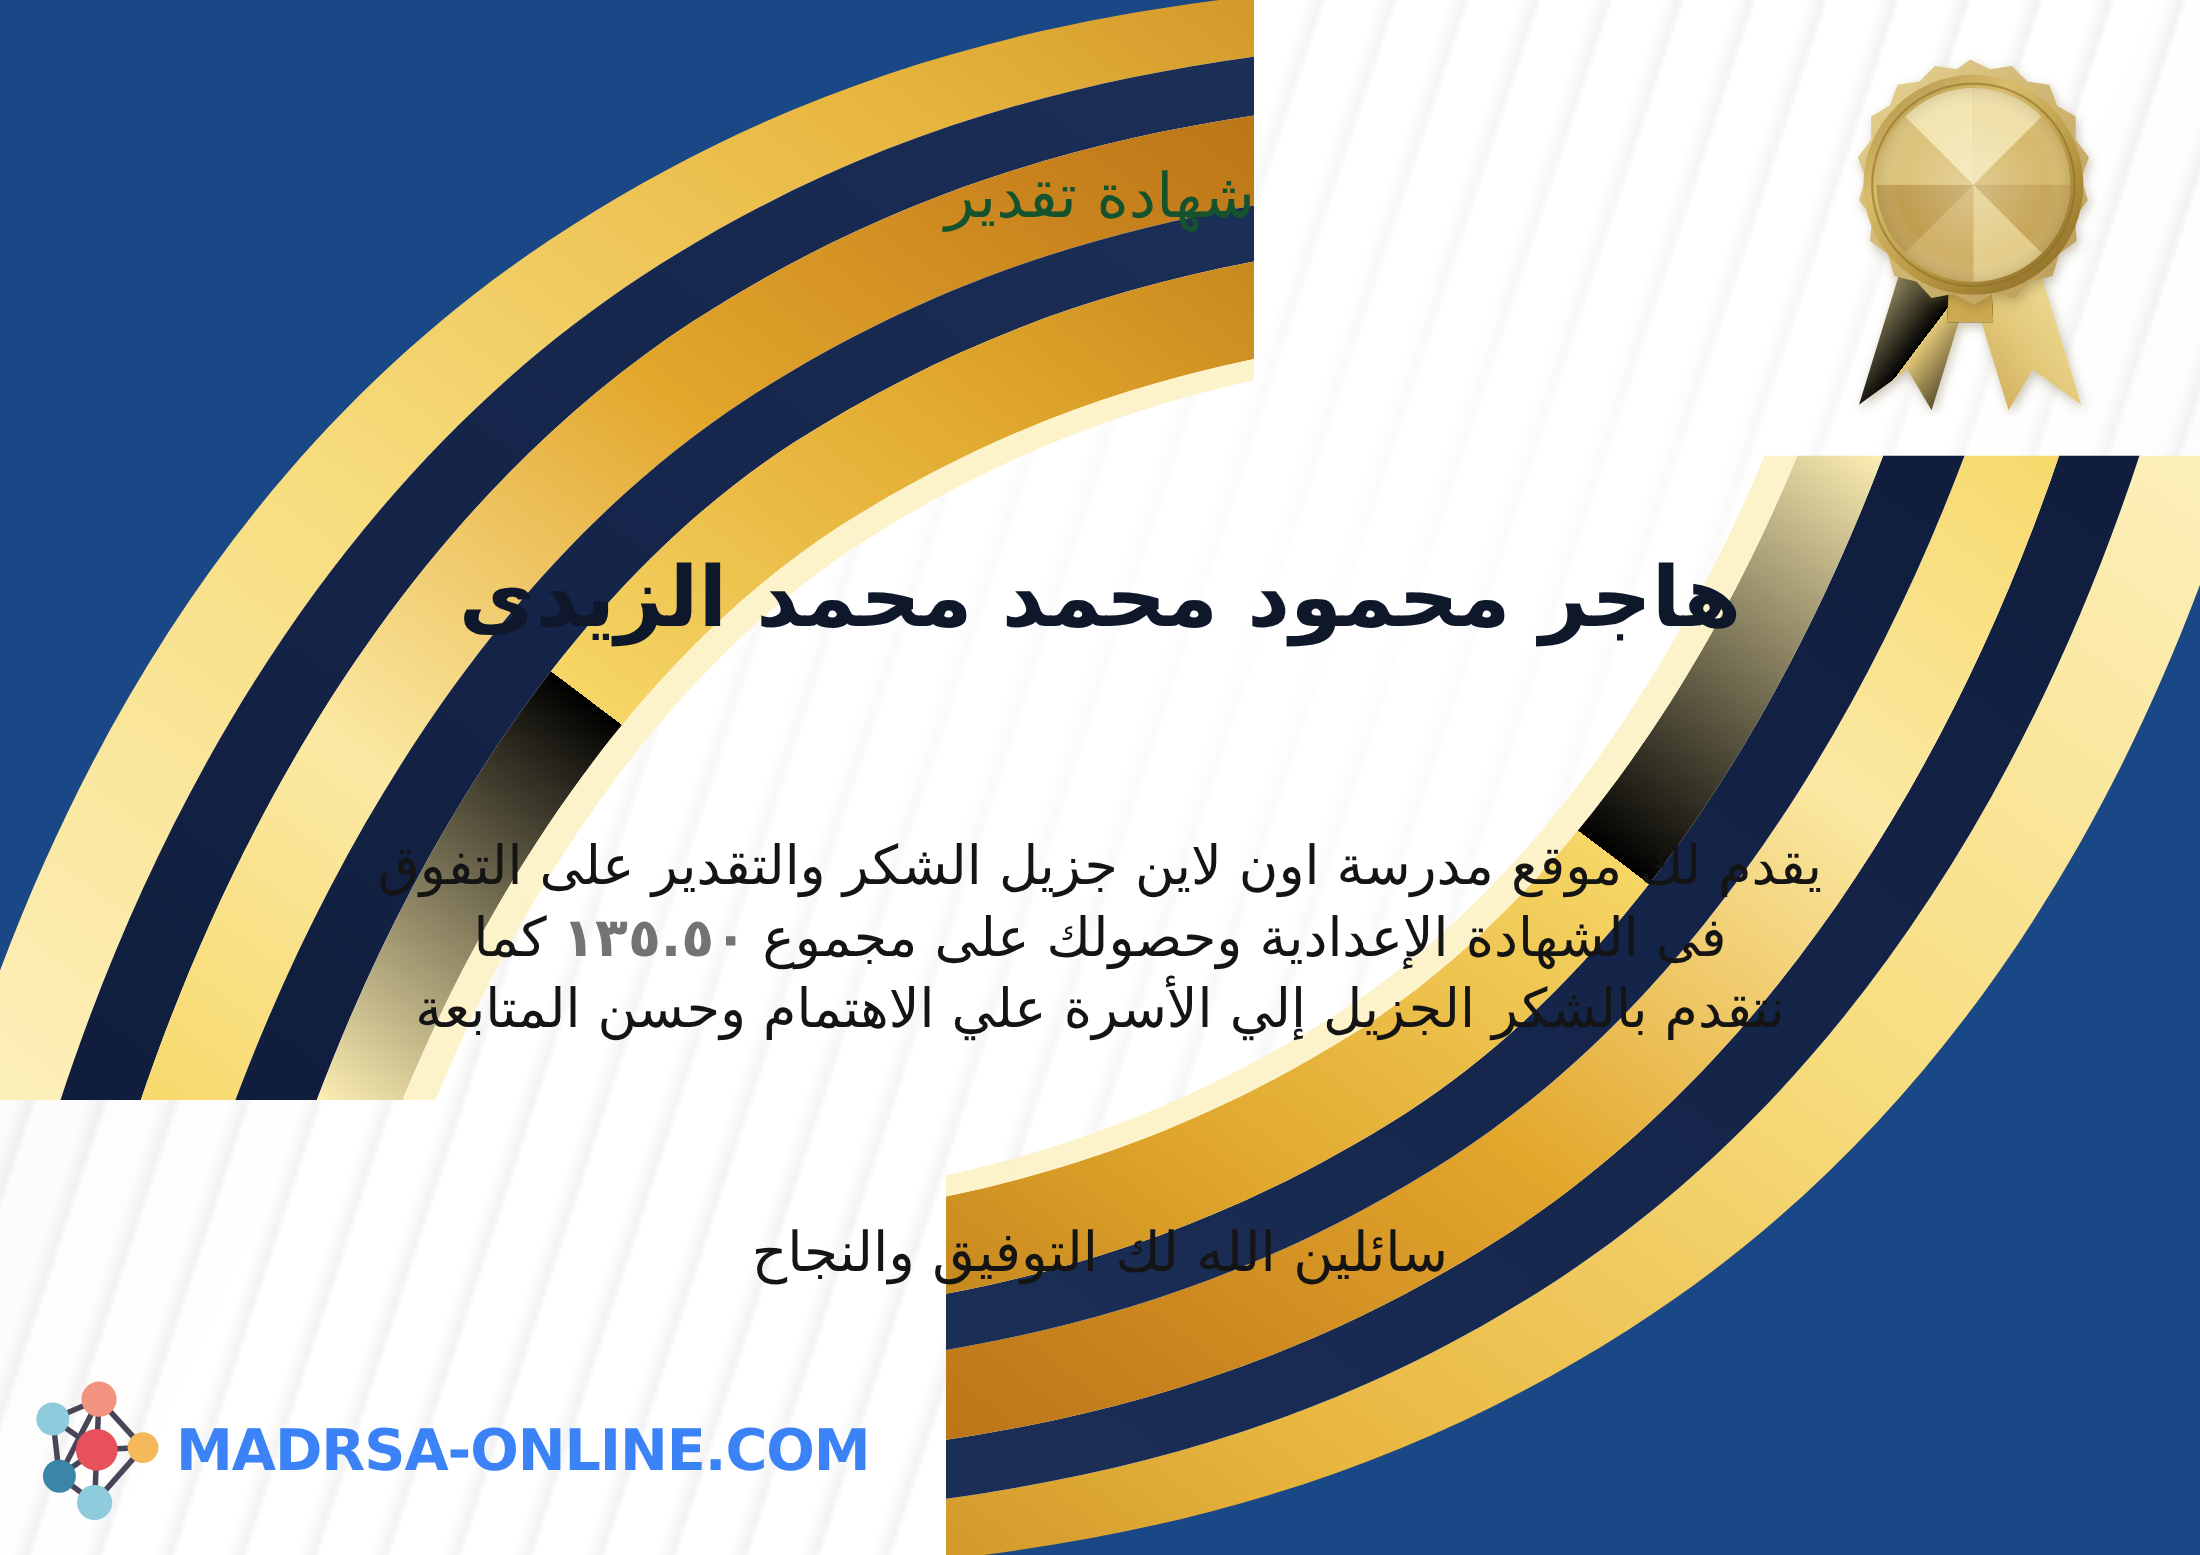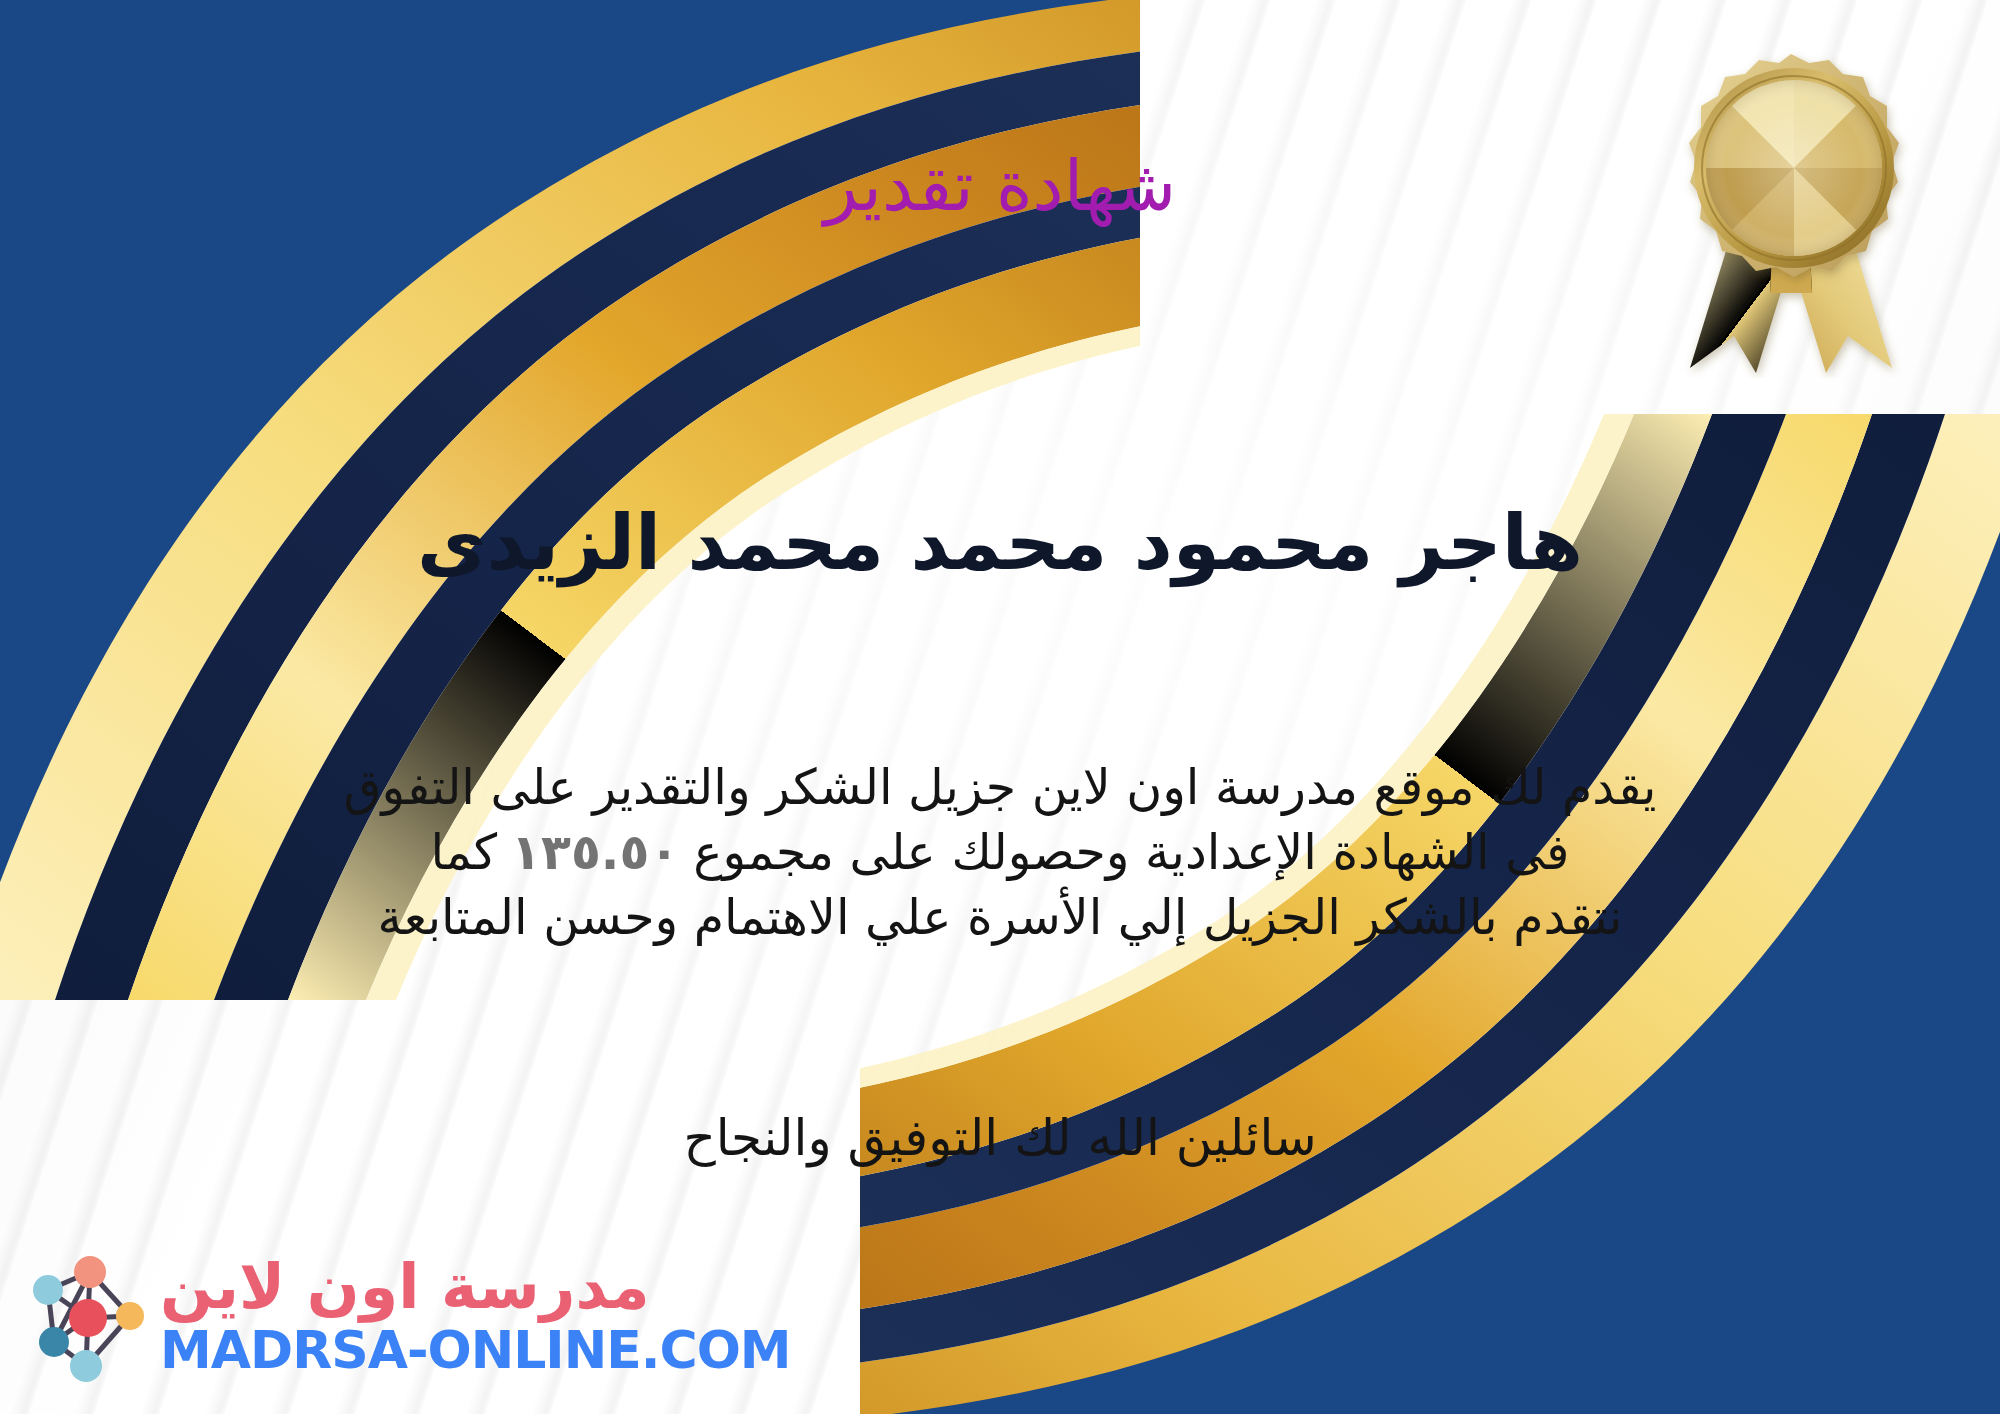--- a/index.html
+++ b/index.html
@@ -82,23 +82,23 @@
     position: absolute;
     inset: 0;
     text-align: center;
   }
 
   .cert-title {
     position: absolute;
     top: 148px;
     left: 0;
     right: 0;
-    font-size: 70px;
+    font-size: 56px;
     font-weight: 400;
-    color: #a21caf;
+    color: #14532d;
     letter-spacing: 0px;
     line-height: 1.1;
   }
 
   .recipient-name {
     position: absolute;
     top: 497px;
     left: 0;
     right: 0;
     font-size: 76px;
@@ -365,18 +365,17 @@
       </g>
       <circle cx="24" cy="44" r="15" fill="#8ecbdd"></circle>
       <circle cx="66" cy="26" r="16" fill="#f2937f"></circle>
       <circle cx="64" cy="72" r="19" fill="#e8505b"></circle>
       <circle cx="106" cy="70" r="14" fill="#f5b95c"></circle>
       <circle cx="30" cy="96" r="15" fill="#3a86a8"></circle>
       <circle cx="62" cy="120" r="16" fill="#8ecbdd"></circle>
     </svg>
 
     <div class="logo-words">
-      <div class="logo-ar">مدرسة اون لاين</div>
       <div class="logo-en">MADRSA-ONLINE.COM</div>
     </div>
   </div>
 
 </div>
 
 </body></html>

